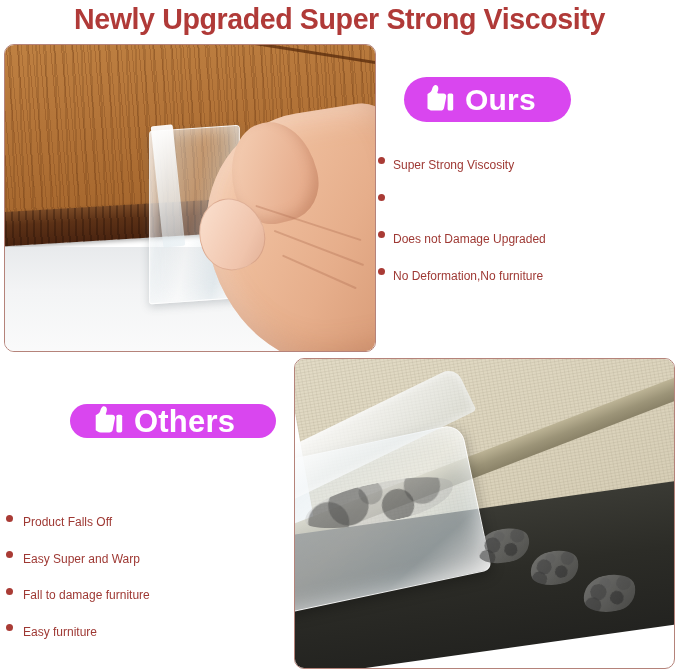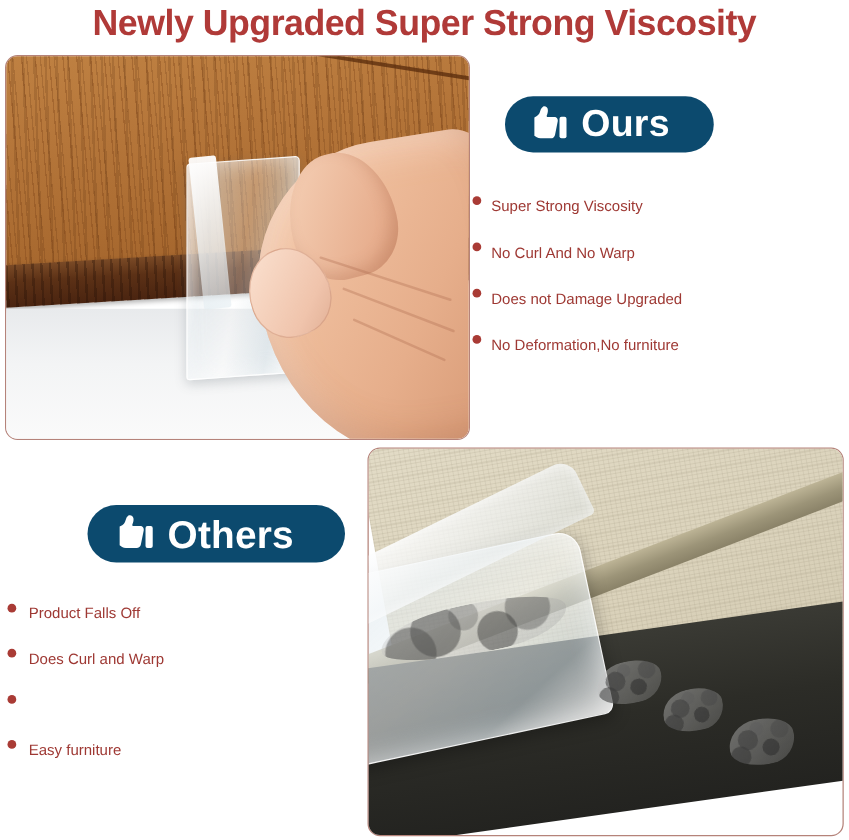--- a/index.html
+++ b/index.html
@@ -265,36 +265,36 @@
   #residue-1 { left: 48%; top: 55%; width: 14%; height: 11%; transform: rotate(-14deg); }
   #residue-2 { left: 62%; top: 62%; width: 13%; height: 11%; transform: rotate(-13deg); }
   #residue-3 { left: 76%; top: 70%; width: 14%; height: 12%; transform: rotate(-12deg); }
   #residue-4 { left: 2%;  top: 40%; width: 40%; height: 13%; transform: rotate(-12deg); opacity: .85; }
 
   
   .badge {
     position: absolute;
     display: flex;
     align-items: center;
-    background: #0c4a6e;
+    background: #d946ef;
     border-radius: 999px;
     box-sizing: border-box;
   }
   #badge-ours {
     left: 404px;
     top: 77px;
     width: 167px;
     height: 45px;
     padding-left: 16px;
   }
   #badge-others {
     left: 70px;
     top: 404px;
     width: 206px;
-    height: 46px;
+    height: 34px;
     padding-left: 18px;
   }
   .badge-label {
     color: #ffffff;
     font-size: 30px;
     font-weight: bold;
     letter-spacing: 0.2px;
     margin-left: 11px;
     line-height: 1;
     white-space: nowrap;
@@ -303,21 +303,21 @@
   .thumb-icon { flex: 0 0 auto; display: block; }
 
   
   .bullet-list {
     position: absolute;
     list-style: none;
     margin: 0;
     padding: 0;
   }
   #list-ours  { left: 378px; top: 146px; width: 300px; }
-  #list-others{ left: 6px;   top: 472px; width: 290px; }
+  #list-others{ left: 6px;   top: 504px; width: 290px; }
   .bullet-item {
     display: flex;
     align-items: center;
     color: #9E3833;
     font-size: 12px;
     white-space: nowrap;
   }
   #list-ours .bullet-item   { height: 37px; }
   #list-others .bullet-item { height: 36.5px; }
   .bullet-dot {
@@ -363,21 +363,20 @@
   <span class="badge-label">Ours</span>
 </div>
 
 <ul class="bullet-list" id="list-ours">
   <li class="bullet-item">
     <span class="bullet-dot"></span>
     <span class="bullet-text">Super Strong Viscosity</span>
   </li>
   <li class="bullet-item">
     <span class="bullet-dot"></span>
-    <span class="bullet-text">No Curl And No Warp</span>
   </li>
   <li class="bullet-item">
     <span class="bullet-dot"></span>
     <span class="bullet-text">Does not Damage Upgraded</span>
   </li>
   <li class="bullet-item">
     <span class="bullet-dot"></span>
     <span class="bullet-text">No Deformation,No furniture</span>
   </li>
 </ul>
@@ -390,24 +389,25 @@
   <span class="badge-label">Others</span>
 </div>
 
 <ul class="bullet-list" id="list-others">
   <li class="bullet-item">
     <span class="bullet-dot"></span>
     <span class="bullet-text">Product Falls Off</span>
   </li>
   <li class="bullet-item">
     <span class="bullet-dot"></span>
-    <span class="bullet-text">Does Curl and Warp</span>
-  </li>
-  <li class="bullet-item">
-    <span class="bullet-dot"></span>
+    <span class="bullet-text">Easy Super and Warp</span>
+  </li>
+  <li class="bullet-item">
+    <span class="bullet-dot"></span>
+    <span class="bullet-text">Fall to damage furniture</span>
   </li>
   <li class="bullet-item">
     <span class="bullet-dot"></span>
     <span class="bullet-text">Easy furniture</span>
   </li>
 </ul>
 
 <div class="photo" id="photo-others">
   <div class="photo-inner">
     <div class="table-beige"></div>

